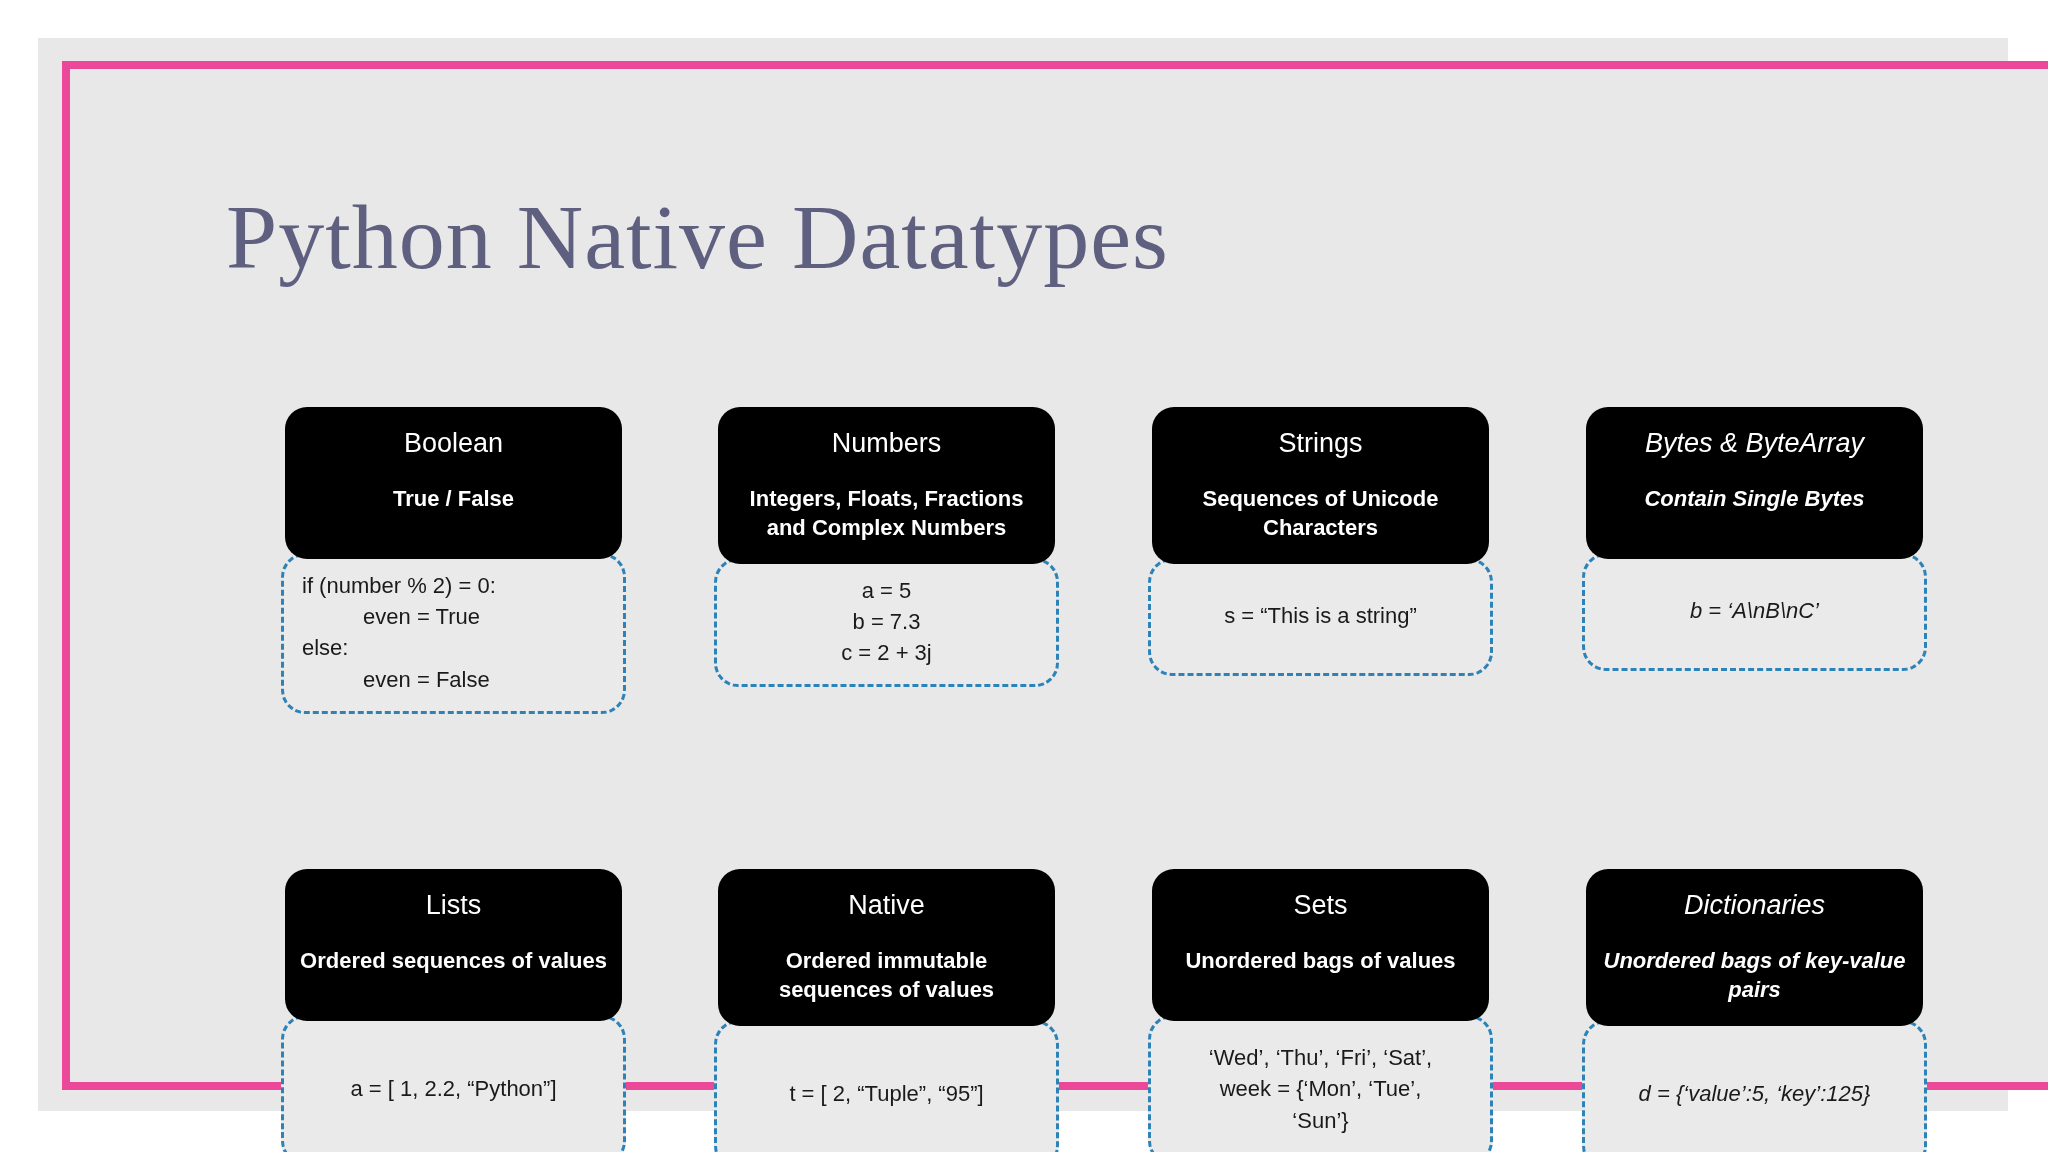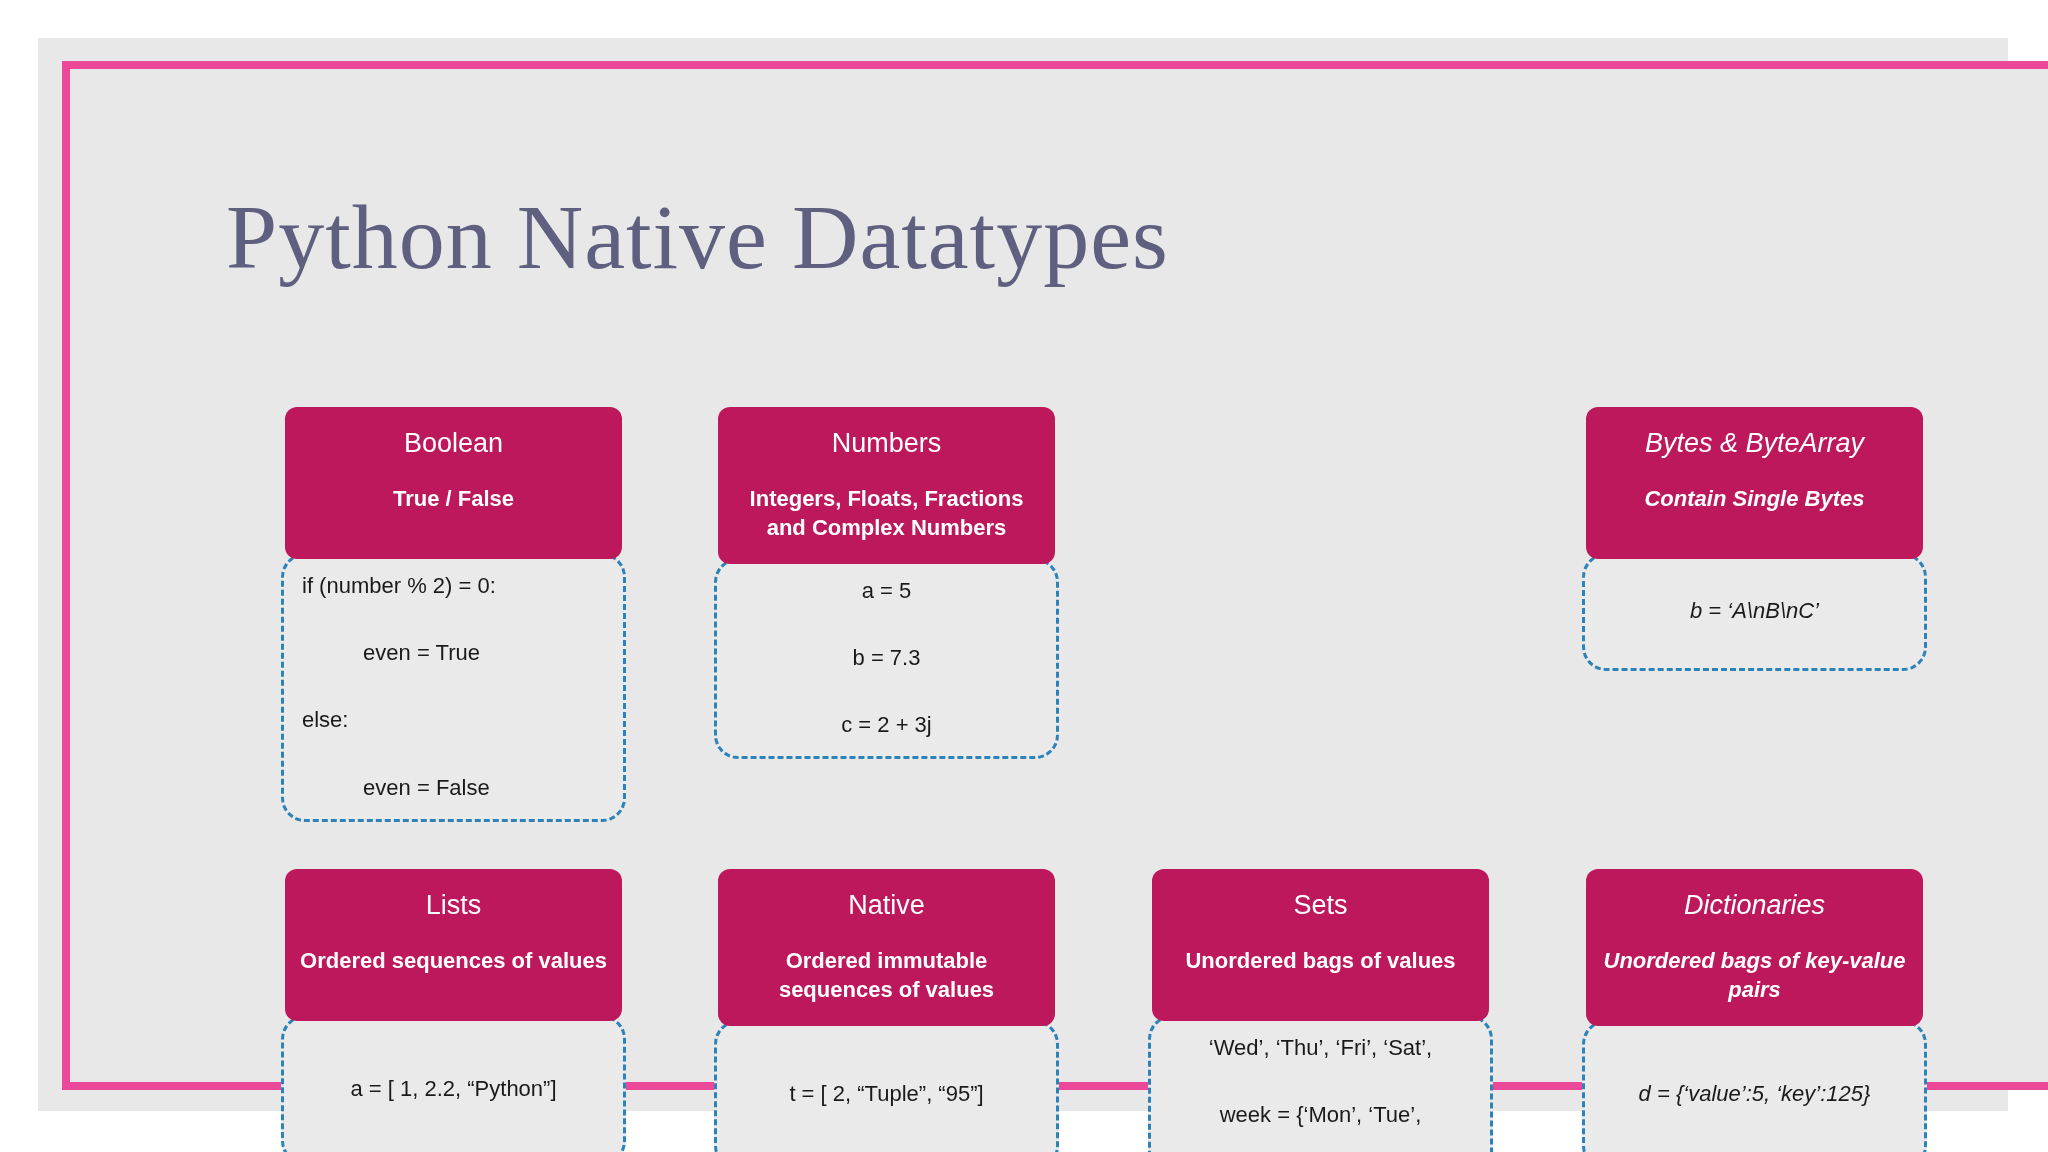--- a/index.html
+++ b/index.html
@@ -62,22 +62,22 @@
   .card {
     position: absolute;
     width: 337px;
   }
 
   .card-header {
     position: relative;
     z-index: 2;
     width: 337px;
     box-sizing: border-box;
-    background: #be185d;
-    border-radius: 12px;
+    background: #000000;
+    border-radius: 22px;
     padding: 20px 14px 22px 14px;
     min-height: 152px;
     display: flex;
     flex-direction: column;
     align-items: center;
     color: #ffffff;
     text-align: center;
   }
 
   .card-title {
@@ -105,21 +105,20 @@
     background: #eaeaea;
     min-height: 118px;
     display: flex;
     flex-direction: column;
     justify-content: center;
     padding: 14px 18px 16px 18px;
     color: #1a1a1a;
     font-size: 22px;
     line-height: 1.42;
     text-align: center;
-    gap: 36px;
   }
 
   .card-code.left {
     text-align: left;
   }
   .code-line {
     white-space: pre;
   }
 
   
@@ -163,20 +162,29 @@
           <div class="card-title">Numbers</div>
           <div class="card-subtitle">Integers, Floats, Fractions and Complex Numbers</div>
         </div>
         <div class="card-code">
           <div class="code-line">a = 5</div>
           <div class="code-line">b = 7.3</div>
           <div class="code-line">c = 2 + 3j</div>
         </div>
       </div>
 
+      <div class="card col2 row0">
+        <div class="card-header">
+          <div class="card-title">Strings</div>
+          <div class="card-subtitle">Sequences of Unicode Characters</div>
+        </div>
+        <div class="card-code">
+          <div class="code-line">s = “This is a string”</div>
+        </div>
+      </div>
 
       <div class="card col3 row0">
         <div class="card-header">
           <div class="card-title">Bytes &amp; ByteArray</div>
           <div class="card-subtitle">Contain Single Bytes</div>
         </div>
         <div class="card-code">
           <div class="code-line">b = ‘A\nB\nC’</div>
         </div>
       </div>

